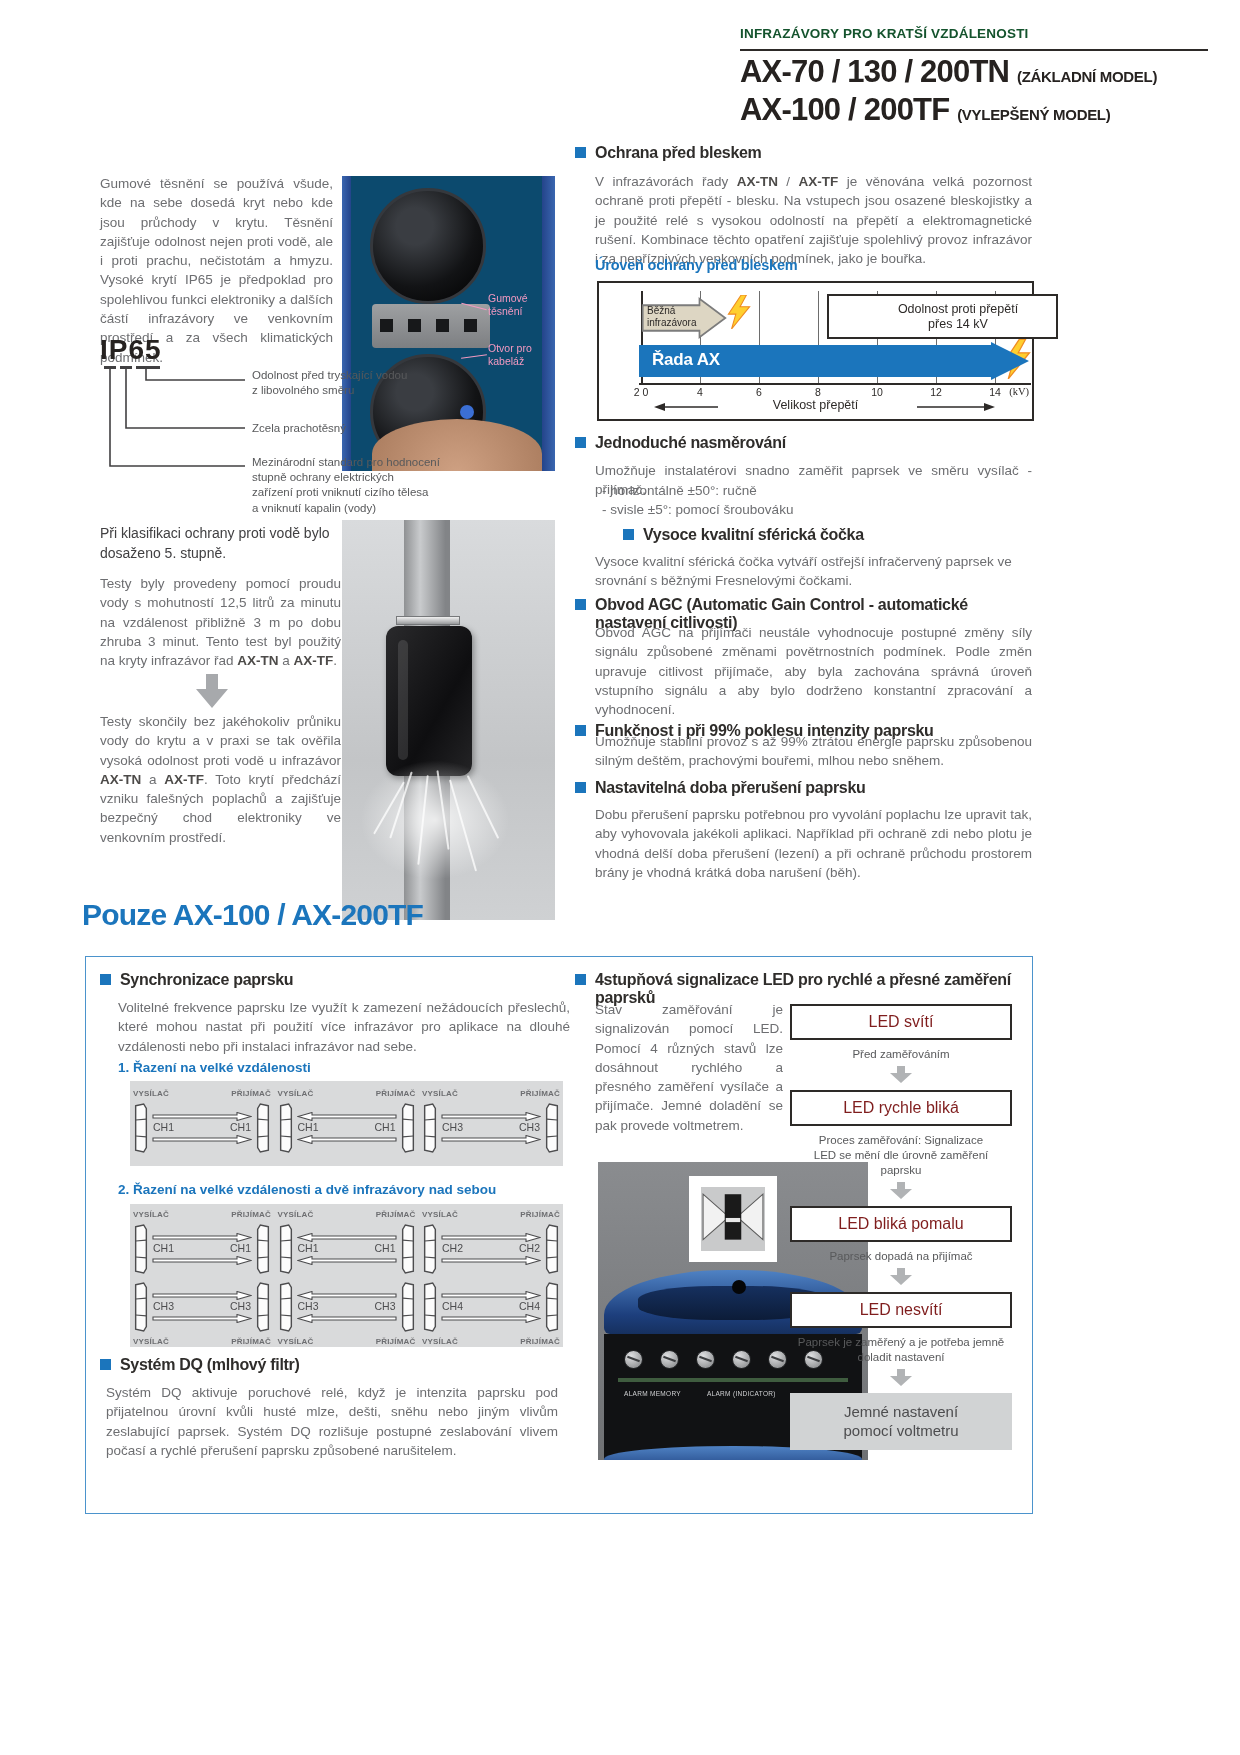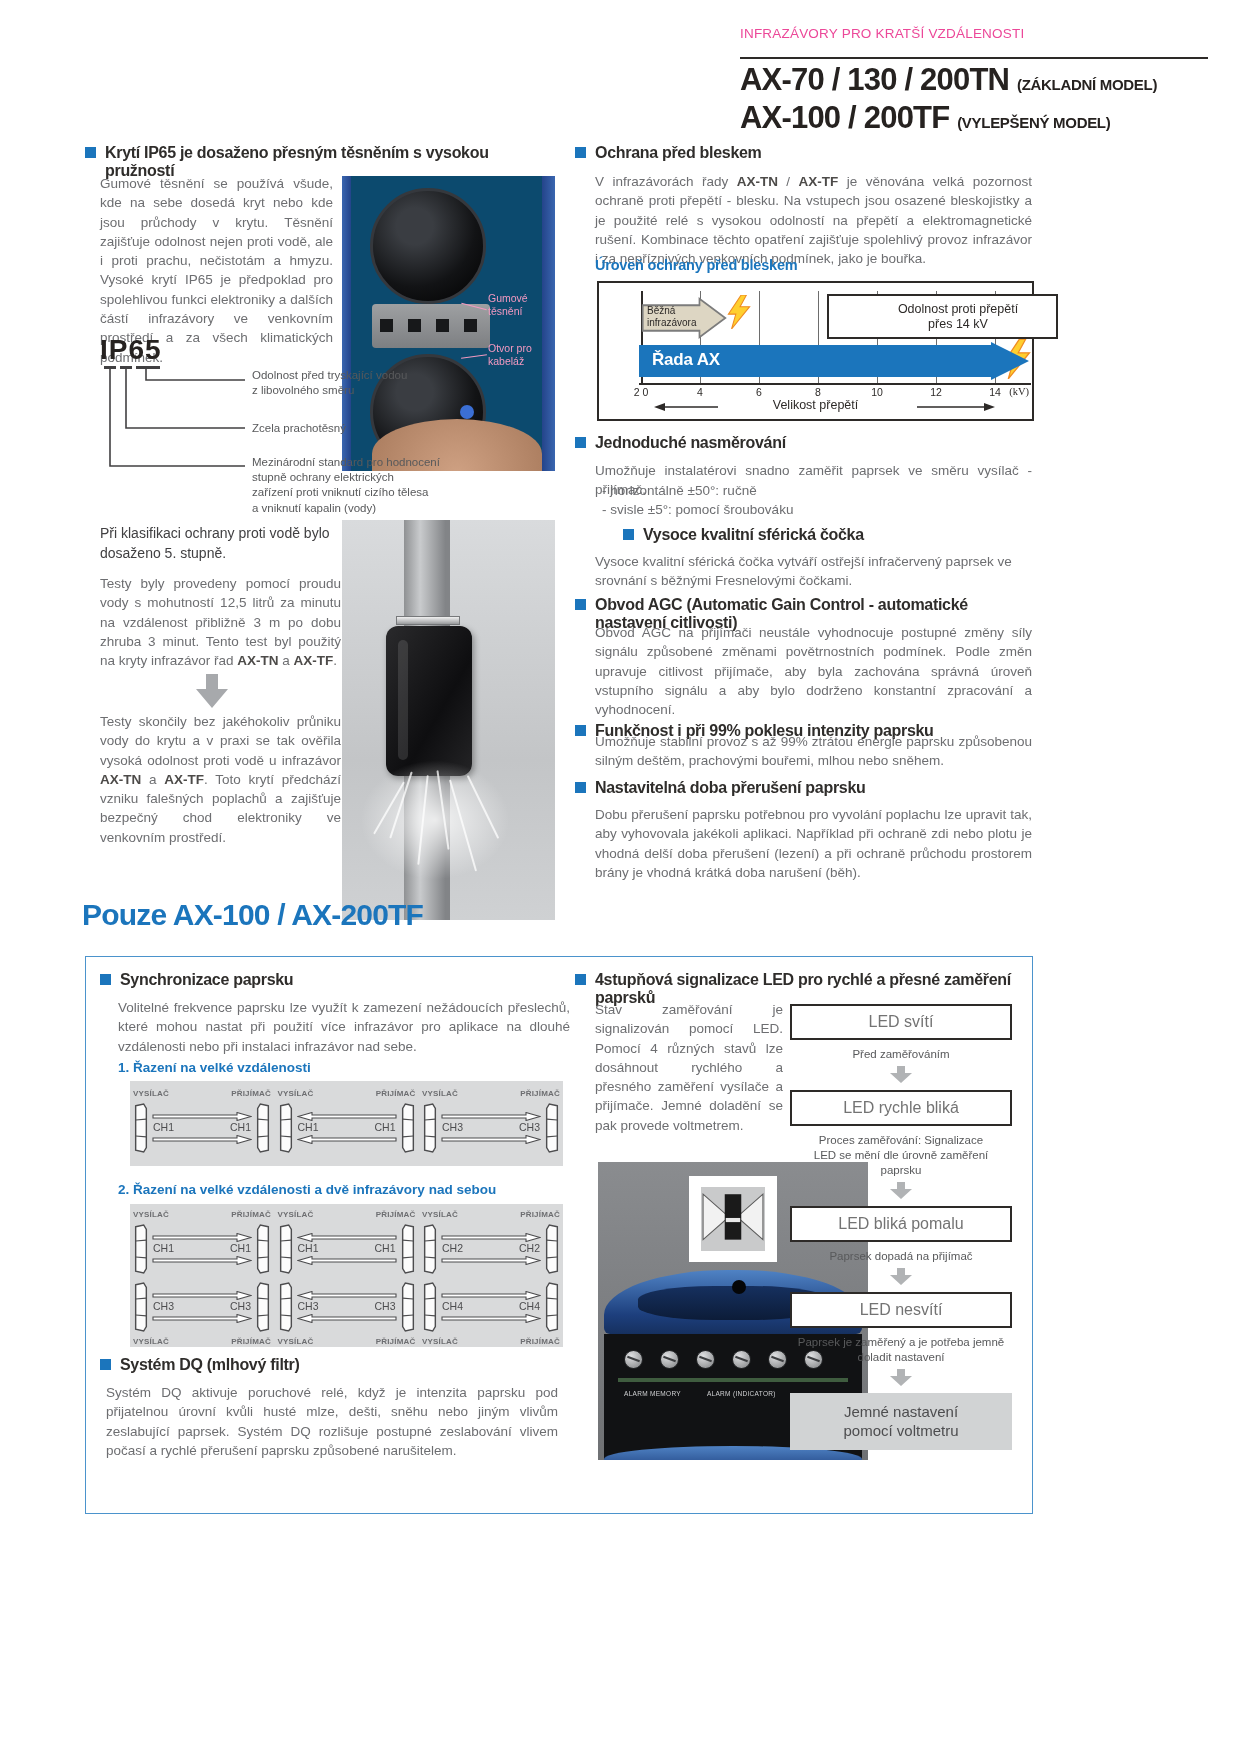--- a/index.html
+++ b/index.html
@@ -1,22 +1,22 @@
 <!DOCTYPE html>
 <html><head>
 <meta charset="utf-8">
 <style>
   html,body{margin:0;padding:0;background:#fff;}
   .page{position:relative;width:1240px;height:1755px;background:#fff;overflow:hidden;
         font-family:"Liberation Sans","DejaVu Sans",sans-serif;color:#6d6e71;}
 
   
   .hdr{position:absolute;left:740px;top:26px;width:468px;}
-  .hdr-cat{font-size:13.5px;font-weight:normal;color:#ec4899;letter-spacing:.2px;
-           padding-bottom:16px;border-bottom:2px solid #2d2a28;}
+  .hdr-cat{font-size:13.5px;font-weight:bold;color:#14532d;letter-spacing:.2px;
+           padding-bottom:8px;border-bottom:2px solid #2d2a28;}
   .hdr-t{margin-top:5px;font-size:31px;font-weight:bold;color:#262220;letter-spacing:-.8px;line-height:1.05;}
   .hdr-t .note{font-size:15px;letter-spacing:-.3px;}
 
   
   .sec-h{position:absolute;display:flex;gap:9px;align-items:flex-start;}
   .bullet{flex:0 0 11px;width:11px;height:11px;background:#1b75bc;margin-top:3px;}
   .sec-h .t{font-size:16px;font-weight:bold;color:#2f2d2b;letter-spacing:-.3px;line-height:1.15;}
   .body{position:absolute;font-size:13.5px;line-height:1.43;color:#6d6e71;text-align:justify;}
   .pre{white-space:pre-line;}
   .bluehead{position:absolute;color:#1b75bc;font-weight:bold;font-size:14.5px;letter-spacing:-.2px;}
@@ -96,21 +96,21 @@
   .plab.pl{left:0;} .plab.pr{right:0;}
   .beams{flex:1;display:flex;flex-direction:column;justify-content:center;gap:1px;padding:0 3px;min-width:0;}
   .beam{width:100%;height:9px;display:block;}
   .chrow{display:flex;justify-content:space-between;font-size:10.5px;color:#4d4d4f;line-height:1.1;padding:0 1px;}
   .dev{flex:0 0 16px;}
   .dev.flip{transform:scaleX(-1);}
 
   
   .flow{position:absolute;left:790px;top:1004px;width:222px;}
   .fbox{height:32px;border:2px solid #2d2a28;background:#fff;display:flex;align-items:center;justify-content:center;
-        font-size:16px;color:#737373;}
+        font-size:16px;color:#7f1d1d;}
   .fcap{margin:7px 6px 4px;text-align:center;font-size:11.5px;line-height:1.3;color:#58595b;white-space:pre-line;}
   .farr{display:block;margin:1px auto 7px;}
   .ffinal{margin-top:2px;background:#d1d3d4;padding:9px 4px;text-align:center;font-size:15px;line-height:1.3;
           color:#4d4d4f;white-space:pre-line;}
 
   
   .photo3{position:absolute;left:598px;top:1162px;width:270px;height:298px;overflow:hidden;
           background:linear-gradient(#8a8c8f,#6f7174);}
   .inset{position:absolute;left:50%;top:14px;transform:translateX(-50%);width:88px;height:86px;background:#fff;
          display:flex;align-items:center;justify-content:center;}
@@ -140,24 +140,20 @@
     <div class="hdr-t">
       <span>AX-70 / 130 / 200TN</span>
       <span class="note">(ZÁKLADNÍ MODEL)</span>
     </div>
     <div class="hdr-t">
       <span>AX-100 / 200TF</span>
       <span class="note">(VYLEPŠENÝ MODEL)</span>
     </div>
   </div>
 
-  <div class="sec-h" style="left:85px;top:144px;width:470px;">
-    <span class="bullet"></span>
-    <span class="t">Krytí IP65 je dosaženo přesným těsněním s vysokou pružností</span>
-  </div>
   <div class="body" style="left:100px;top:174px;width:233px;">Gumové těsnění se používá všude, kde na sebe dosedá kryt nebo kde jsou průchody v krytu. Těsnění zajišťuje odolnost nejen proti vodě, ale i proti prachu, nečistotám a hmyzu. Vysoké krytí IP65 je předpoklad pro spolehlivou funkci elektroniky a dalších částí infrazávory ve venkovním prostředí a za všech klimatických podmínek.</div>
 
   <div class="photo1">
     <div class="lens l1"></div>
     <div class="lens l2"></div>
     <div class="bracket">
         <i></i>
         <i></i>
         <i></i>
         <i></i>

